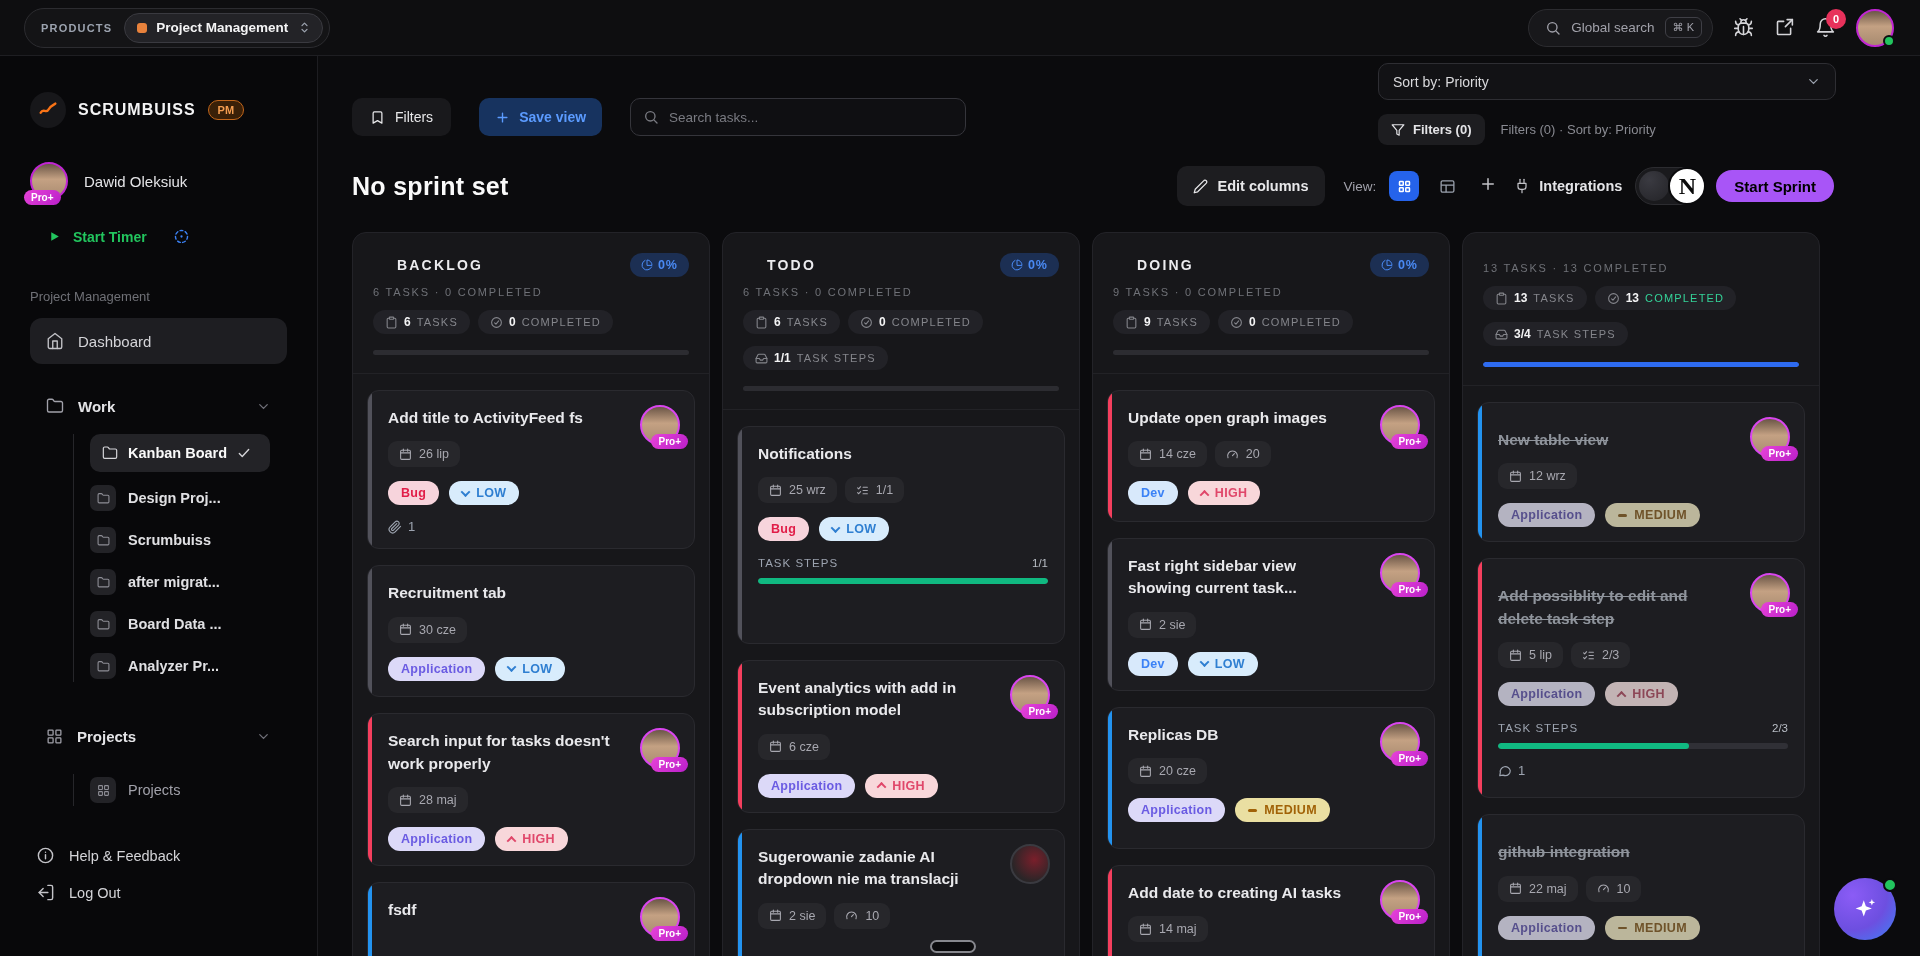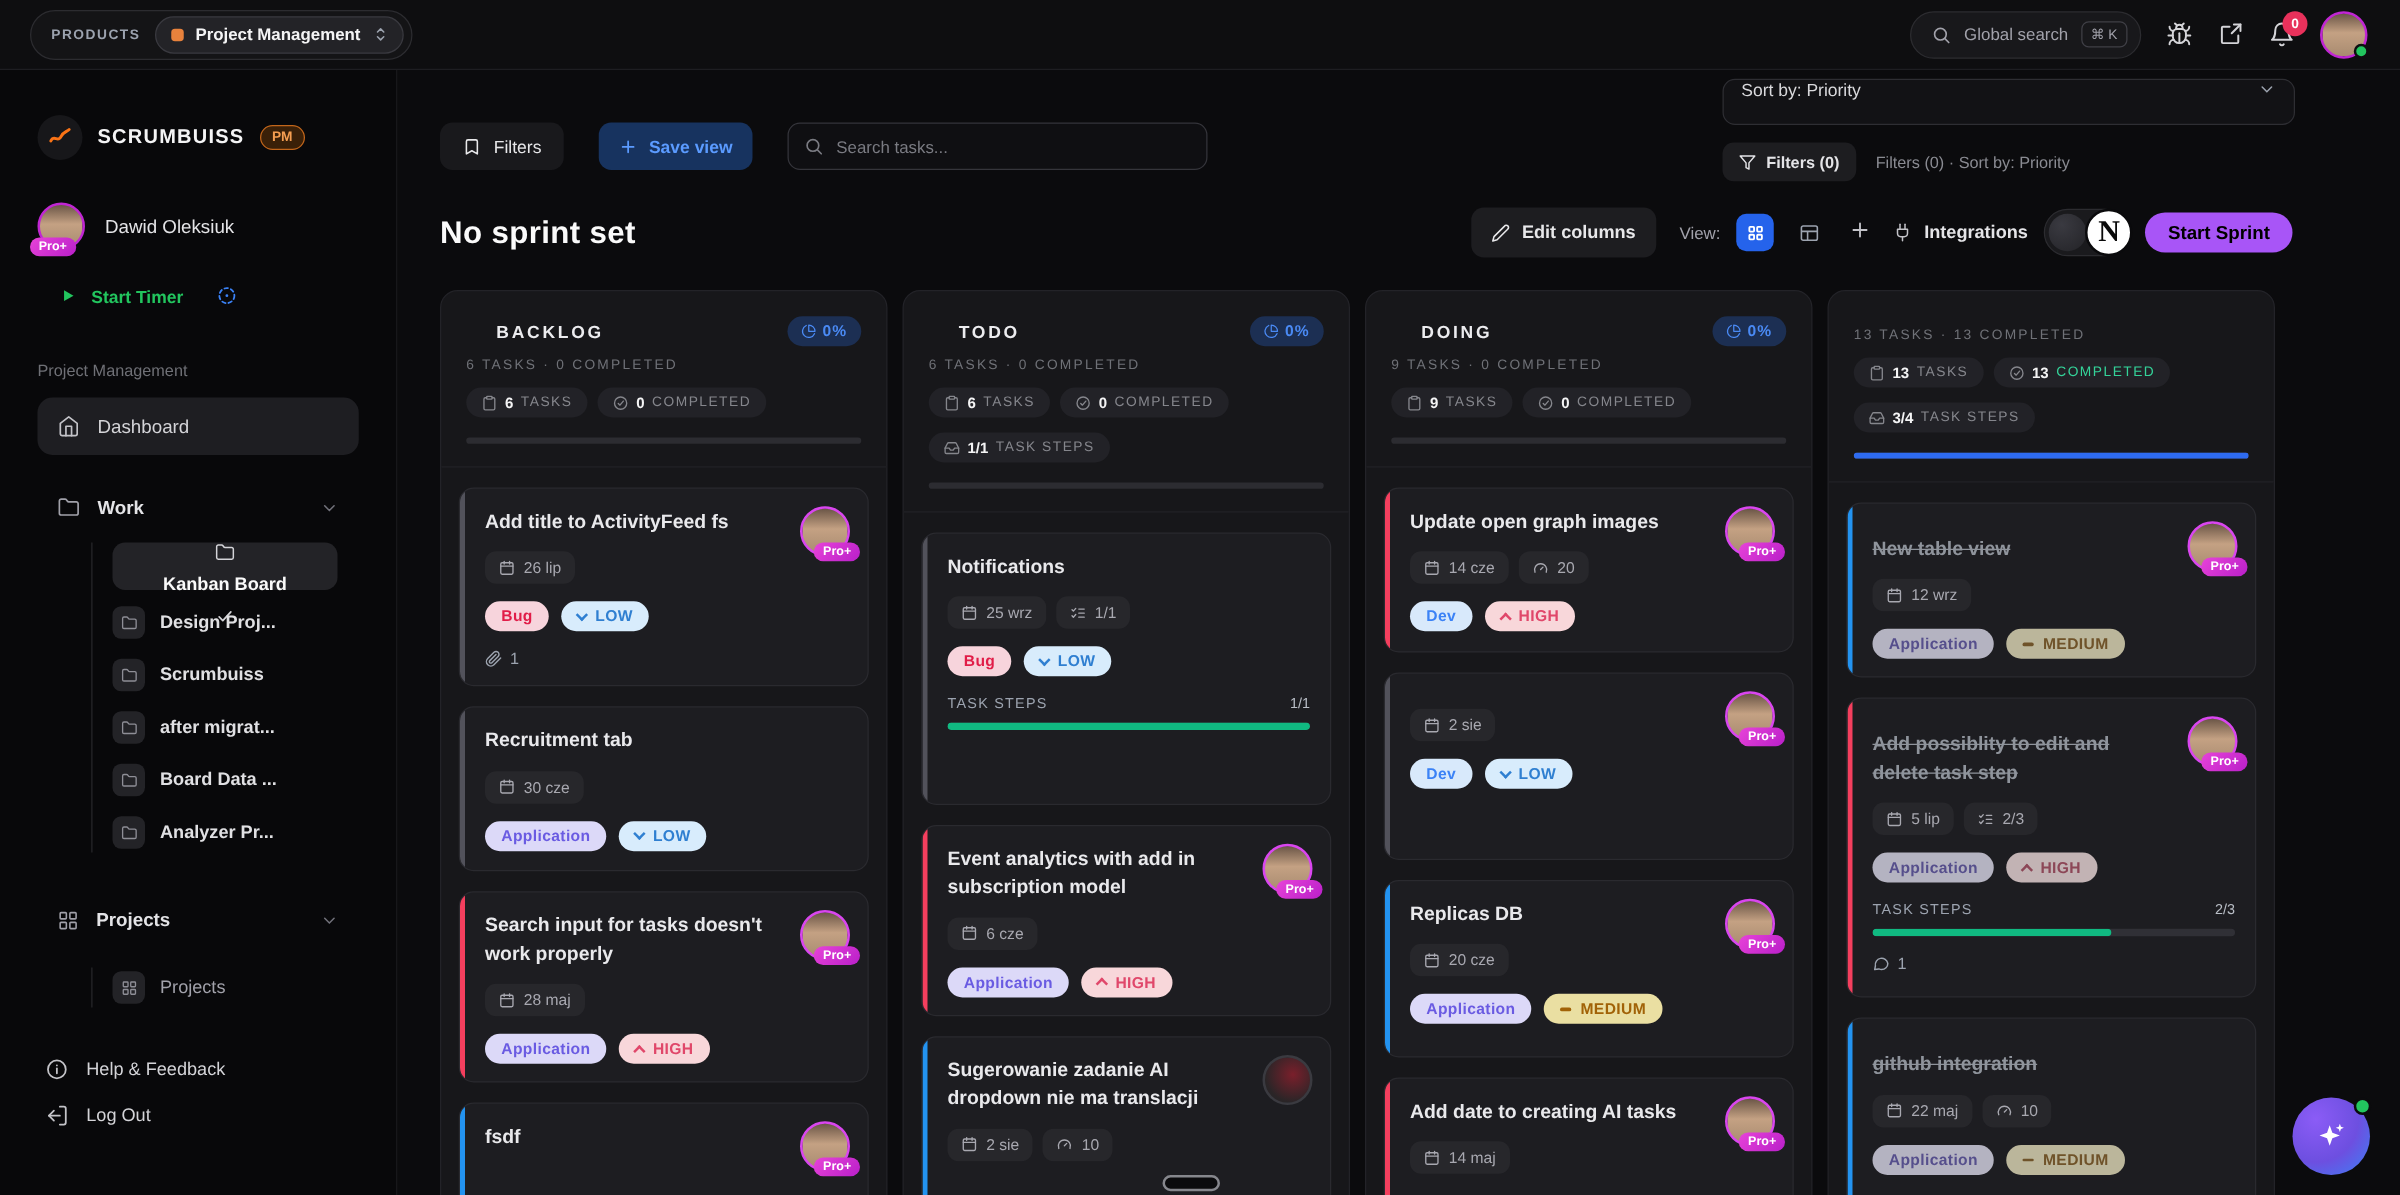--- a/index.html
+++ b/index.html
@@ -54,21 +54,21 @@
   .timer-target{ margin-left:14px; display:flex;}
   .section-label{ margin-top:44px; font-size:13px; color:#6f7076;}
   .nav-pill{ margin-top:14px; height:46px; background:#1e1e22; border-radius:12px; display:flex;
     align-items:center; gap:14px; padding:0 16px; font-size:15px; color:#d4d4d8; cursor:pointer;}
   .nav-row{ margin-top:24px; height:36px; display:flex; align-items:center; gap:14px; padding:0 16px;
     font-size:15px; color:#e4e4e7; font-weight:bold; cursor:pointer;}
   .nav-row .chev-down{ margin-left:auto; color:#71717a;}
   .tree{ position:relative; margin:10px 0 0 43px; padding-left:16px; border-left:1px solid #26262a;
     display:flex; flex-direction:column; gap:10px;}
   .kanban-pill{ background:#232327; border-radius:10px; height:38px; display:flex; align-items:center;
-    gap:10px; padding:0 12px; width:180px; cursor:pointer;flex-direction:column;}
+    gap:10px; padding:0 12px; width:180px; cursor:pointer;}
   .kanban-pill .label{ font-size:14.5px; font-weight:bold; color:#fafafa;}
   .sub-item{ display:flex; align-items:center; gap:12px; height:32px; cursor:pointer;}
   .sub-tile{ width:26px; height:26px; border-radius:7px; background:#232327; color:#8e8e96;
     display:flex; align-items:center; justify-content:center;}
   .sub-item .label{ font-size:14.5px; font-weight:bold; color:#e0e0e3;}
   .sub-item.dim .label{ color:#a1a1aa; font-weight:normal;}
   .footer-row{ margin-top:40px; display:flex; align-items:center; gap:14px; padding-left:6px;
     font-size:14.5px; color:#d4d4d8; cursor:pointer;}
   .footer-row + .footer-row{ margin-top:18px;}
 
@@ -78,21 +78,21 @@
   .btn-filters{ display:flex; align-items:center; gap:10px; height:38px; background:#19191c;
     border:none; border-radius:10px; padding:0 18px; color:#e8e8ea; font-size:14px; cursor:pointer;}
   .btn-save{ display:flex; align-items:center; gap:9px; height:38px; background:#17335f; border:none;
     border-radius:10px; padding:0 16px; color:#5b9bff; font-size:14px; font-weight:bold; cursor:pointer;}
   .search-wrap{ position:relative; }
   .search-wrap .ic{ position:absolute; left:13px; top:11px; color:#7a7b82;}
   .search-input{ width:336px; height:38px; background:#0f0f12; border:1px solid #35353b; border-radius:10px;
     color:#e4e4e7; font-size:13.5px; padding:0 12px 0 38px; outline:none; font-family:inherit;}
   .search-input::placeholder{ color:#7a7b82;}
   .sort-select{ position:absolute; left:1060px; right:84px; top:7px; height:37px; background:#121215;
-    border:1px solid #2e2e33; border-radius:10px; display:flex; 
+    border:1px solid #2e2e33; border-radius:10px; display:flex; align-items:center;
     justify-content:space-between; padding:0 14px 0 14px; font-size:14px; color:#d9d9dc; cursor:pointer;}
   .filters-row{ position:absolute; left:1060px; top:58px; display:flex; align-items:center; gap:16px;}
   .btn-filters-count{ display:flex; align-items:center; gap:8px; height:31px; background:#1d1d20;
     border:none; border-radius:9px; padding:0 13px; color:#e4e4e7; font-size:13px; font-weight:bold; cursor:pointer;}
   .filters-summary{ font-size:13px; color:#8a8b92;}
 
   .board-head{ position:absolute; left:34px; right:86px; top:110px; display:flex;
     align-items:center; justify-content:space-between;}
   .board-title{ font-size:25px; font-weight:bold; color:#fafafa; letter-spacing:.3px;}
   .board-controls{ display:flex; align-items:center; gap:13px;}
@@ -792,20 +792,21 @@
                   <span class="ind ind-up"></span>
                   <span>HIGH</span>
                 </span>
               </div>
             </article>
             <article class="card" style="min-height:150px">
               <span class="accent accent-gray"></span>
               <span class="avatar av-photo">
                 <span class="pro-badge">Pro+</span>
               </span>
+              <h3 class="card-title">Fast right sidebar view showing current task...</h3>
               <div class="meta-row">
                 <span class="meta-pill">
                   <svg class="ic" viewBox="0 0 24 24" width="13" height="13" fill="none" stroke="currentColor" stroke-width="2" stroke-linecap="round" stroke-linejoin="round">
                     <rect x="3" y="4" width="18" height="17" rx="2"></rect>
                     <path d="M8 2v4M16 2v4M3 9h18"></path>
                   </svg>
                   <span>2 sie</span>
                 </span>
               </div>
               <div class="tag-row">

